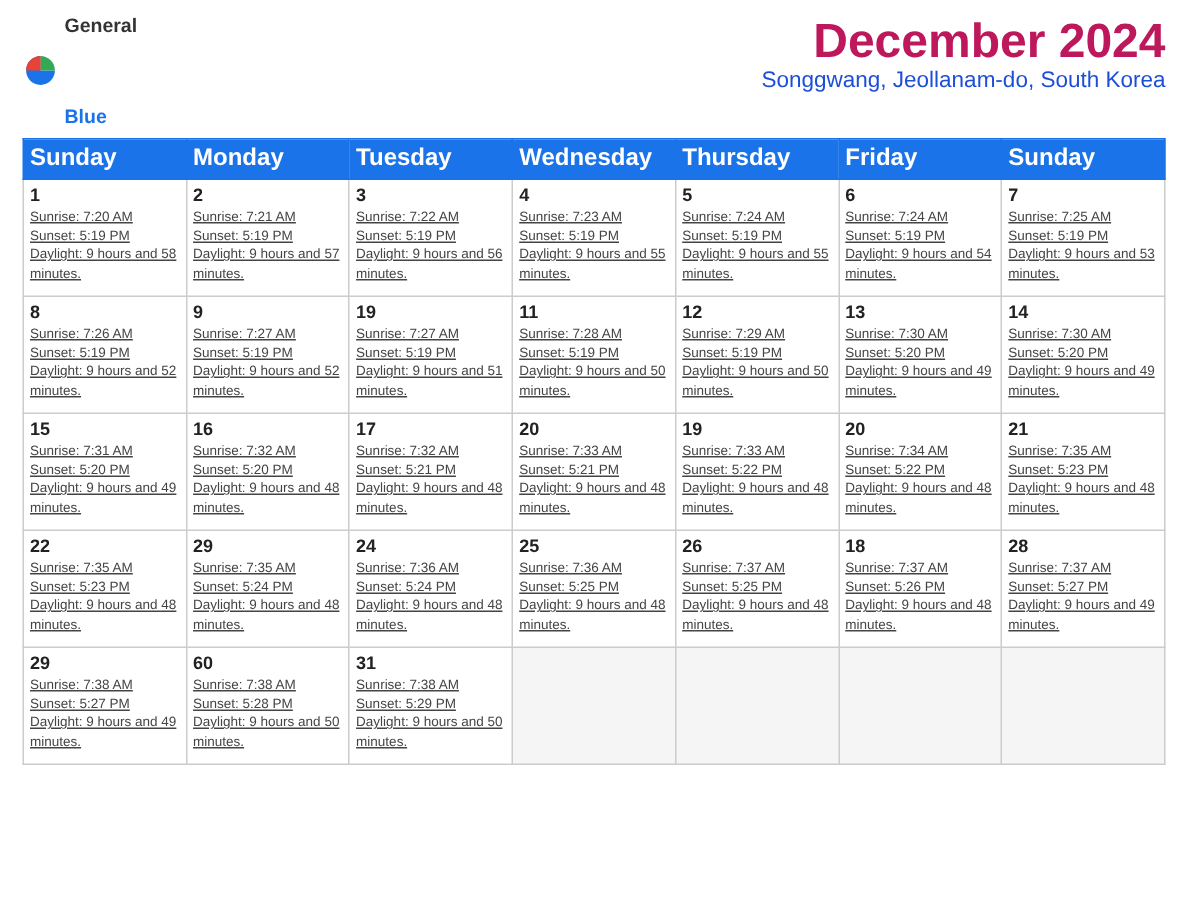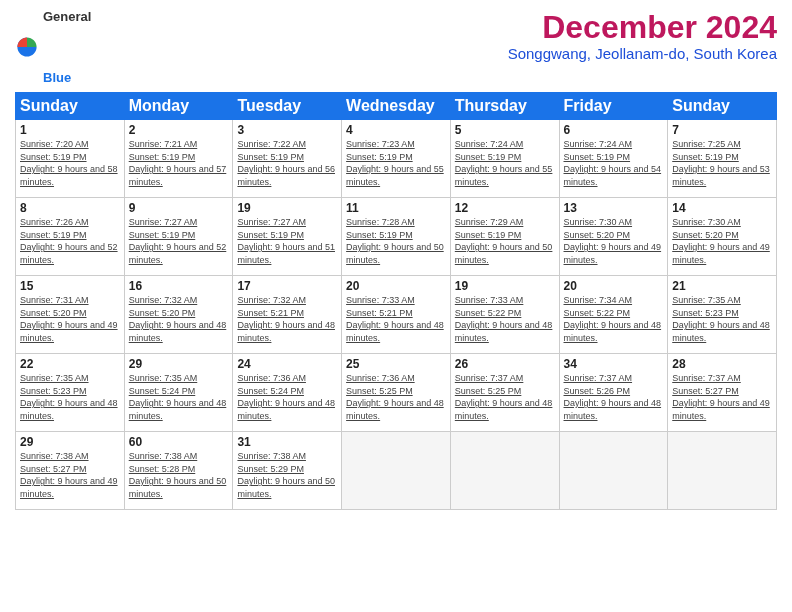--- a/index.html
+++ b/index.html
@@ -342,21 +342,21 @@
       </td>
           <td>
         <span class="day-number">26</span>
         <div class="day-info">
           Sunrise: 7:37 AM<br>
           Sunset: 5:25 PM<br>
           Daylight: 9 hours and 48 minutes.
         </div>
       </td>
           <td>
-        <span class="day-number">34</span>
+        <span class="day-number">18</span>
         <div class="day-info">
           Sunrise: 7:37 AM<br>
           Sunset: 5:26 PM<br>
           Daylight: 9 hours and 48 minutes.
         </div>
       </td>
           <td>
         <span class="day-number">28</span>
         <div class="day-info">
           Sunrise: 7:37 AM<br>

